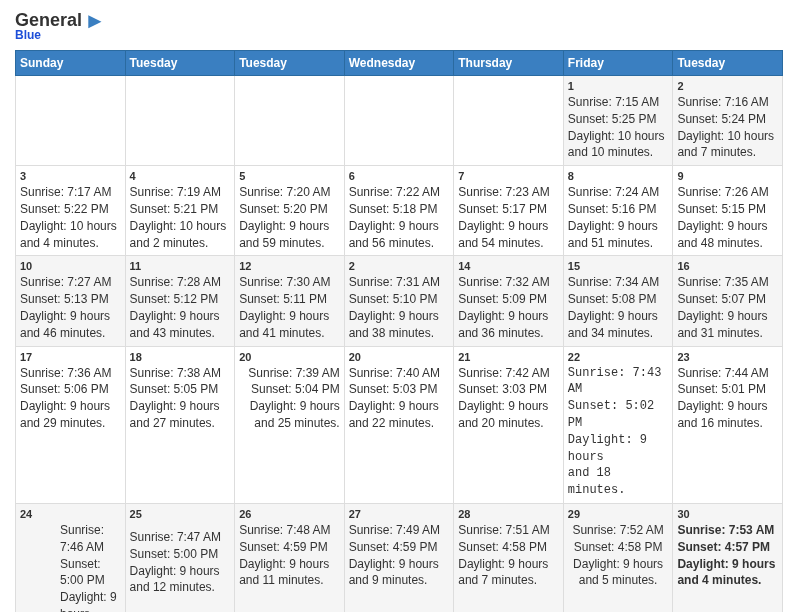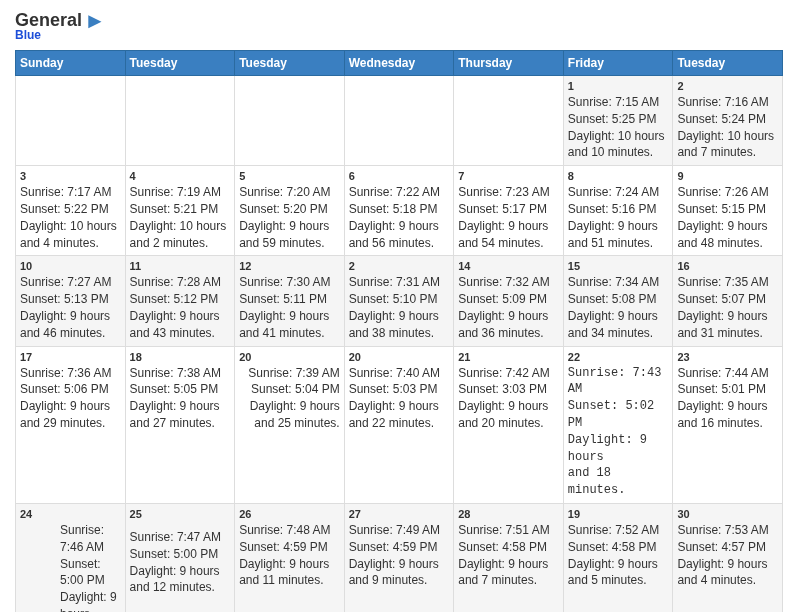--- a/index.html
+++ b/index.html
@@ -316,29 +316,29 @@
 and 9 minutes.</div>
           </td>
           <td>
             <div class="day-num">28</div>
             <div class="day-info" style="white-space: pre-line;">Sunrise: 7:51 AM
 Sunset: 4:58 PM
 Daylight: 9 hours
 and 7 minutes.</div>
           </td>
           <td>
-            <div class="day-num">19</div>
-            <div class="day-info" style="white-space: pre-line;">Sunrise: 7:52 AM
+            <div class="day-num">29</div>
+            <div class="day-info" style="white-space: pre-line; text-align: center;">Sunrise: 7:52 AM
 Sunset: 4:58 PM
 Daylight: 9 hours
 and 5 minutes.</div>
           </td>
           <td>
             <div class="day-num">30</div>
-            <div class="day-info" style="white-space: pre-line;">Sunrise: 7:53 AM
+            <div class="day-info" style="white-space: pre-line; font-weight: bold;">Sunrise: 7:53 AM
 Sunset: 4:57 PM
 Daylight: 9 hours
 and 4 minutes.</div>
           </td>
         </tr>
       </tbody>
   </table>
 </div>
 
 </body></html>

